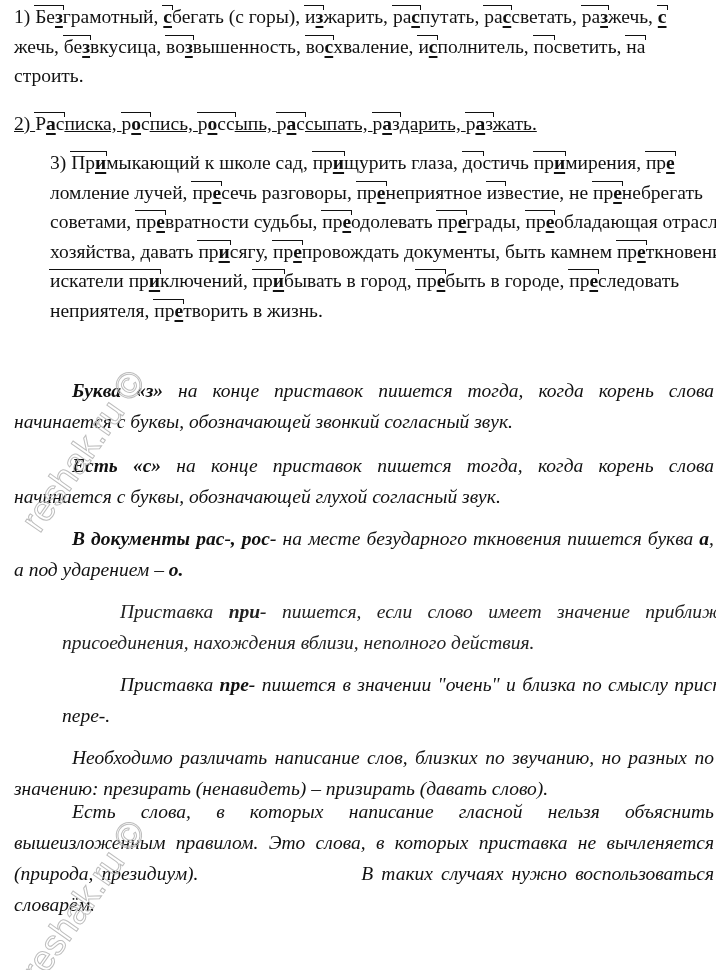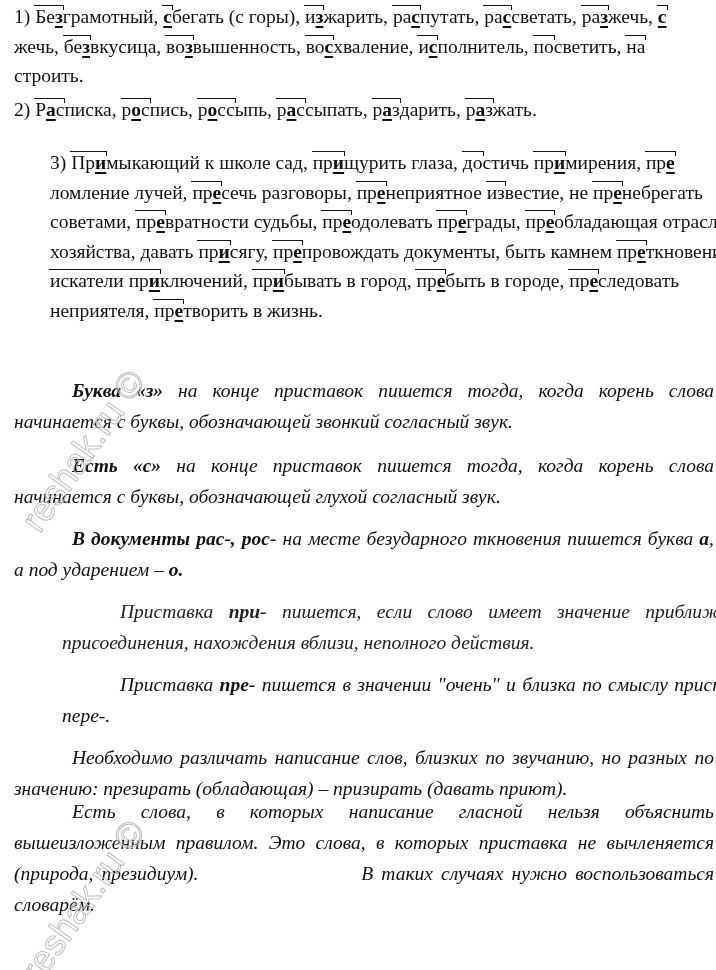--- a/index.html
+++ b/index.html
@@ -1,20 +1,20 @@
 <!DOCTYPE html>
 <html><head>
 <meta charset="utf-8">
 <style>
   html, body { margin:0; padding:0; background:#ffffff; }
   body { width:716px; height:970px; overflow:hidden; position:relative; color:#111; }
   .page { position:absolute; left:0; top:0; width:716px; }
   .ex { font-family:"Liberation Serif", serif; font-size:19.5px; line-height:29.5px; padding-left:14px; padding-right:6px; margin:0; }
   .ex1 { position:absolute; top:2px; }
-  .ex2 { position:absolute; top:95px; }
+  .ex2 { position:absolute; top:109px;text-decoration:underline; }
   .ex3 { position:absolute; top:148px;margin-left:36px; }
   .pf { position:relative; display:inline-block; }
   .pf::before { content:""; position:absolute; left:-1px; right:-1px; top:3px; height:4px; border-top:1.6px solid #111; border-right:1.6px solid #111; }
   .k { font-weight:bold; text-decoration:underline; text-decoration-thickness:2px; text-underline-offset:3px; }
   .rule { font-family:"Liberation Serif", serif; font-style:italic; font-size:19.5px; line-height:31px; position:absolute; left:14px; width:700px; text-align:justify; margin:0; }
   .rule .ind { display:inline-block; width:58px; }
   .rule b { font-weight:bold; }
   .r1 { top:375px; } .r2 { top:450px; } .r3 { top:523px; }
   .r4 { top:596px; color:#222;margin-left:48px; } .r5 { top:669px;margin-left:48px; } .r6 { top:742px; } .r7 { top:796px; }
   .wm { position:absolute; font-family:"Liberation Sans", sans-serif; font-size:36px; color:transparent; -webkit-text-stroke:1px #bdbdbd; transform:rotate(-55deg); pointer-events:none; }
@@ -26,18 +26,18 @@
 <div class="page">
   <p class="ex ex1"><span>1) </span><span id="w1"><span><span class="pf">Бе<span class="k">з</span></span>грамотный, </span><span><span class="pf"><span class="k">с</span></span>бегать (с горы), </span><span><span class="pf">и<span class="k">з</span></span>жарить, </span><span><span class="pf">ра<span class="k">с</span></span>путать, </span><span><span class="pf">ра<span class="k">с</span></span>светать, </span><span><span class="pf">ра<span class="k">з</span></span>жечь, </span><span><span class="pf"><span class="k">с</span></span>жечь, </span><span><span class="pf">бе<span class="k">з</span></span>вкусица, </span><span><span class="pf">во<span class="k">з</span></span>вышенность, </span><span><span class="pf">во<span class="k">с</span></span>хваление, </span><span><span class="pf">и<span class="k">с</span></span>полнитель, </span><span><span class="pf">по</span>светить, </span><span><span class="pf">на</span>строить.</span></span></p>
   <p class="ex ex2"><span>2) </span><span id="w2"><span><span class="pf">Р<span class="k">а</span>с</span>писка, </span><span><span class="pf">р<span class="k">о</span>с</span>пись, </span><span><span class="pf">р<span class="k">о</span>сс</span>ыпь, </span><span><span class="pf">р<span class="k">а</span>с</span>сыпать, </span><span><span class="pf">р<span class="k">а</span>з</span>дарить, </span><span><span class="pf">р<span class="k">а</span>з</span>жать.</span></span></p>
   <p class="ex ex3" style="width:690px"><span>3) </span><span id="w3"><span><span class="pf">Пр<span class="k">и</span></span>мыкающий к школе сад, </span><span><span class="pf">пр<span class="k">и</span></span>щурить глаза, </span><span><span class="pf">до</span>стичь </span><span><span class="pf">пр<span class="k">и</span></span>мирения, </span><span><span class="pf">пр<span class="k">е</span></span>ломление лучей, </span><span><span class="pf">пр<span class="k">е</span></span>сечь разговоры, </span><span><span class="pf">пр<span class="k">е</span></span>неприятное </span><span><span class="pf">из</span>вестие, не </span><span><span class="pf">пр<span class="k">е</span></span>небрегать советами, </span><span><span class="pf">пр<span class="k">е</span></span>вратности судьбы, </span><span><span class="pf">пр<span class="k">е</span></span>одолевать </span><span><span class="pf">пр<span class="k">е</span></span>грады, </span><span><span class="pf">пр<span class="k">е</span></span>обладающая отрасль хозяйства, давать </span><span><span class="pf">пр<span class="k">и</span></span>сягу, </span><span><span class="pf">пр<span class="k">е</span></span>провождать документы, быть камнем </span><span><span class="pf">пр<span class="k">е</span></span>ткновения, </span><span><span class="pf">искатели пр<span class="k">и</span></span>ключений, </span><span><span class="pf">пр<span class="k">и</span></span>бывать в город, </span><span><span class="pf">пр<span class="k">е</span></span>быть в городе, </span><span><span class="pf">пр<span class="k">е</span></span>следовать неприятеля, </span><span><span class="pf">пр<span class="k">е</span></span>творить в жизнь.</span></span></p>
 
   <p class="rule r1"><span class="ind"></span><b>Буква «з»</b><span> на конце приставок пишется тогда, когда корень слова начинается с буквы, обозначающей звонкий согласный звук.</span></p>
   <p class="rule r2"><span class="ind"></span><b>Есть «с»</b><span> на конце приставок пишется тогда, когда корень слова начинается с буквы, обозначающей глухой согласный звук.</span></p>
   <p class="rule r3"><span class="ind"></span><b>В документы рас-, рос-</b><span>  на месте безударного ткновения пишется буква </span><b>а</b><span>, а под ударением – </span><b>о.</b></p>
   <p class="rule r4"><span class="ind"></span><span>Приставка </span><b>при-</b><span>   пишется, если слово имеет значение приближения, присоединения, нахождения вблизи, неполного действия.</span></p>
   <p class="rule r5"><span class="ind"></span><span>Приставка </span><b>пре-</b><span> пишется в значении "очень" и близка по смыслу приставке пере-.</span></p>
-  <p class="rule r6"><span class="ind"></span><span>Необходимо различать написание слов, близких по звучанию, но разных по значению: презирать (обладающая) – призирать (давать приют).</span></p>
+  <p class="rule r6"><span class="ind"></span><span>Необходимо различать написание слов, близких по звучанию, но разных по значению: презирать (ненавидеть) – призирать (давать слово).</span></p>
   <p class="rule r7" style="white-space:pre-wrap"><span class="ind"></span><span>Есть слова, в которых написание гласной нельзя объяснить вышеизложенным правилом. Это слова, в которых приставка не вычленяется (природа, президиум).                    В таких случаях нужно воспользоваться словарём.</span></p>
 
   <div class="wm wm1">reshak.ru ©</div>
   <div class="wm wm2">reshak.ru ©</div>
 </div>
 
 </body></html>

